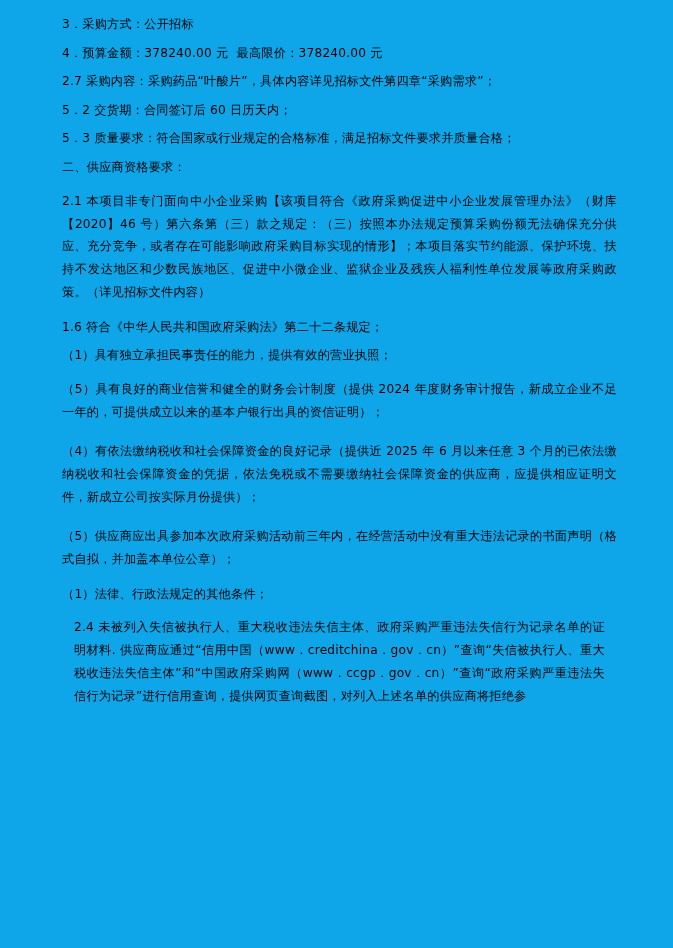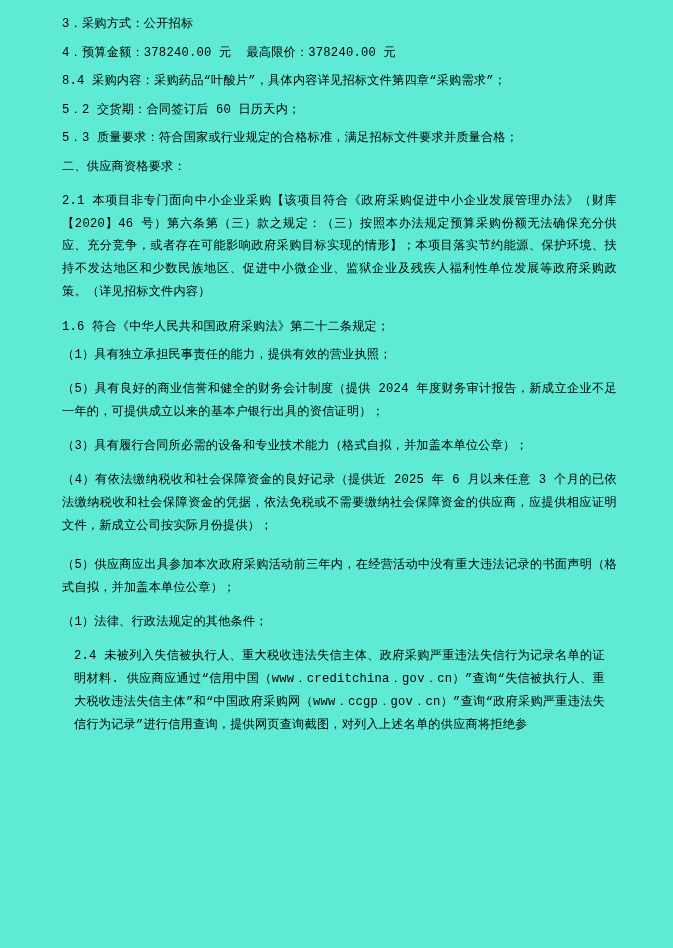--- a/index.html
+++ b/index.html
@@ -12,22 +12,21 @@
     height: 948px;
     font-family: "DejaVu Sans", "Liberation Sans", sans-serif;
     color: #000000;
     overflow: hidden;
   }
   .page {
     width: 673px;
     height: 948px;
     box-sizing: border-box;
     padding: 18px 56px 0 62px;
-    background: #5eead4;
-    font-family: Liberation Mono, monospace;
+    background: #0ea5e9;
   }
   .doc-body {
     font-size: 12.2px;
     line-height: 1.0;
   }
   p.line {
     margin: 0 0 16.4px 0;
     padding: 0;
     letter-spacing: 0.2px;
     white-space: pre-wrap;
@@ -46,27 +45,26 @@
     margin: 12px;
   }
 </style>
 </head>
 <body>
 
 <div class="page">
   <div class="doc-body">
     <p class="line">3．采购方式：公开招标</p>
     <p class="line">4．预算金额：378240.00 元  最高限价：378240.00 元</p>
-    <p class="line">8.4 采购内容：采购药品“叶酸片”，具体内容详见招标文件第四章“采购需求”；</p>
+    <p class="line">2.7 采购内容：采购药品“叶酸片”，具体内容详见招标文件第四章“采购需求”；</p>
     <p class="line">5．2 交货期：合同签订后 60 日历天内；</p>
     <p class="line">5．3 质量要求：符合国家或行业规定的合格标准，满足招标文件要求并质量合格；</p>
     <p class="line">二、供应商资格要求：</p>
     <p class="para">2.1 本项目非专门面向中小企业采购【该项目符合《政府采购促进中小企业发展管理办法》（财库【2020】46 号）第六条第（三）款之规定：（三）按照本办法规定预算采购份额无法确保充分供应、充分竞争，或者存在可能影响政府采购目标实现的情形】；本项目落实节约能源、保护环境、扶持不发达地区和少数民族地区、促进中小微企业、监狱企业及残疾人福利性单位发展等政府采购政策。（详见招标文件内容）</p>
     <p class="line">1.6 符合《中华人民共和国政府采购法》第二十二条规定；</p>
     <p class="line">（1）具有独立承担民事责任的能力，提供有效的营业执照；</p>
     <p class="para">（5）具有良好的商业信誉和健全的财务会计制度（提供 2024 年度财务审计报告，新成立企业不足一年的，可提供成立以来的基本户银行出具的资信证明）；</p>
-    <p class="line">（3）具有履行合同所必需的设备和专业技术能力（格式自拟，并加盖本单位公章）；</p>
     <p class="para">（4）有依法缴纳税收和社会保障资金的良好记录（提供近 2025 年 6 月以来任意 3 个月的已依法缴纳税收和社会保障资金的凭据，依法免税或不需要缴纳社会保障资金的供应商，应提供相应证明文件，新成立公司按实际月份提供）；</p>
     <p class="para">（5）供应商应出具参加本次政府采购活动前三年内，在经营活动中没有重大违法记录的书面声明（格式自拟，并加盖本单位公章）；</p>
     <p class="line">（1）法律、行政法规定的其他条件；</p>
     <p class="para para-last">2.4 未被列入失信被执行人、重大税收违法失信主体、政府采购严重违法失信行为记录名单的证明材料. 供应商应通过“信用中国（www．creditchina．gov．cn）”查询“失信被执行人、重大税收违法失信主体”和“中国政府采购网（www．ccgp．gov．cn）”查询“政府采购严重违法失信行为记录”进行信用查询，提供网页查询截图，对列入上述名单的供应商将拒绝参</p>
   </div>
 </div>
 
 </body></html>

